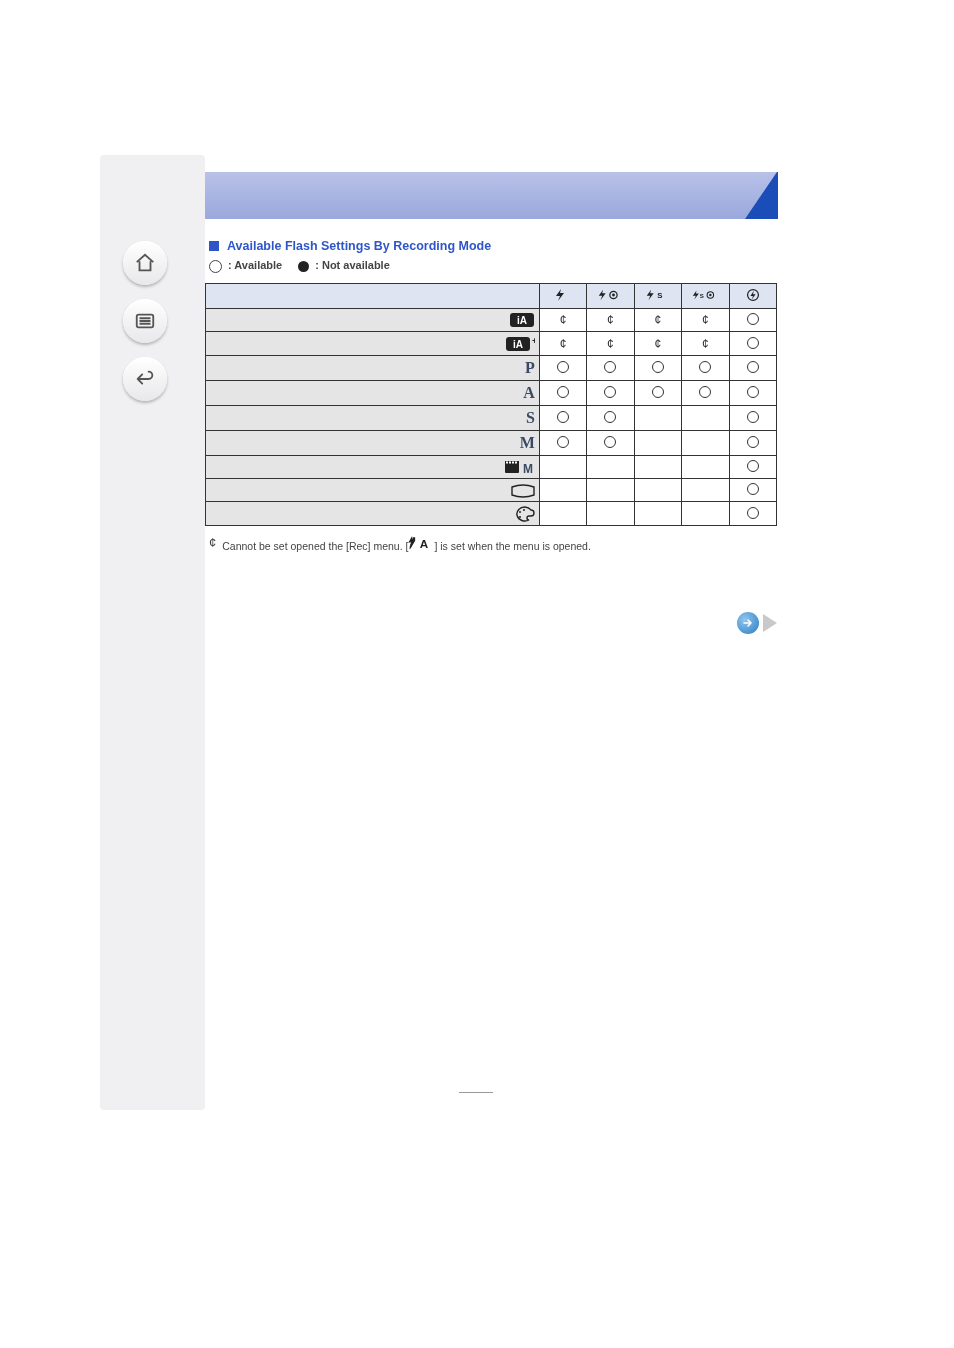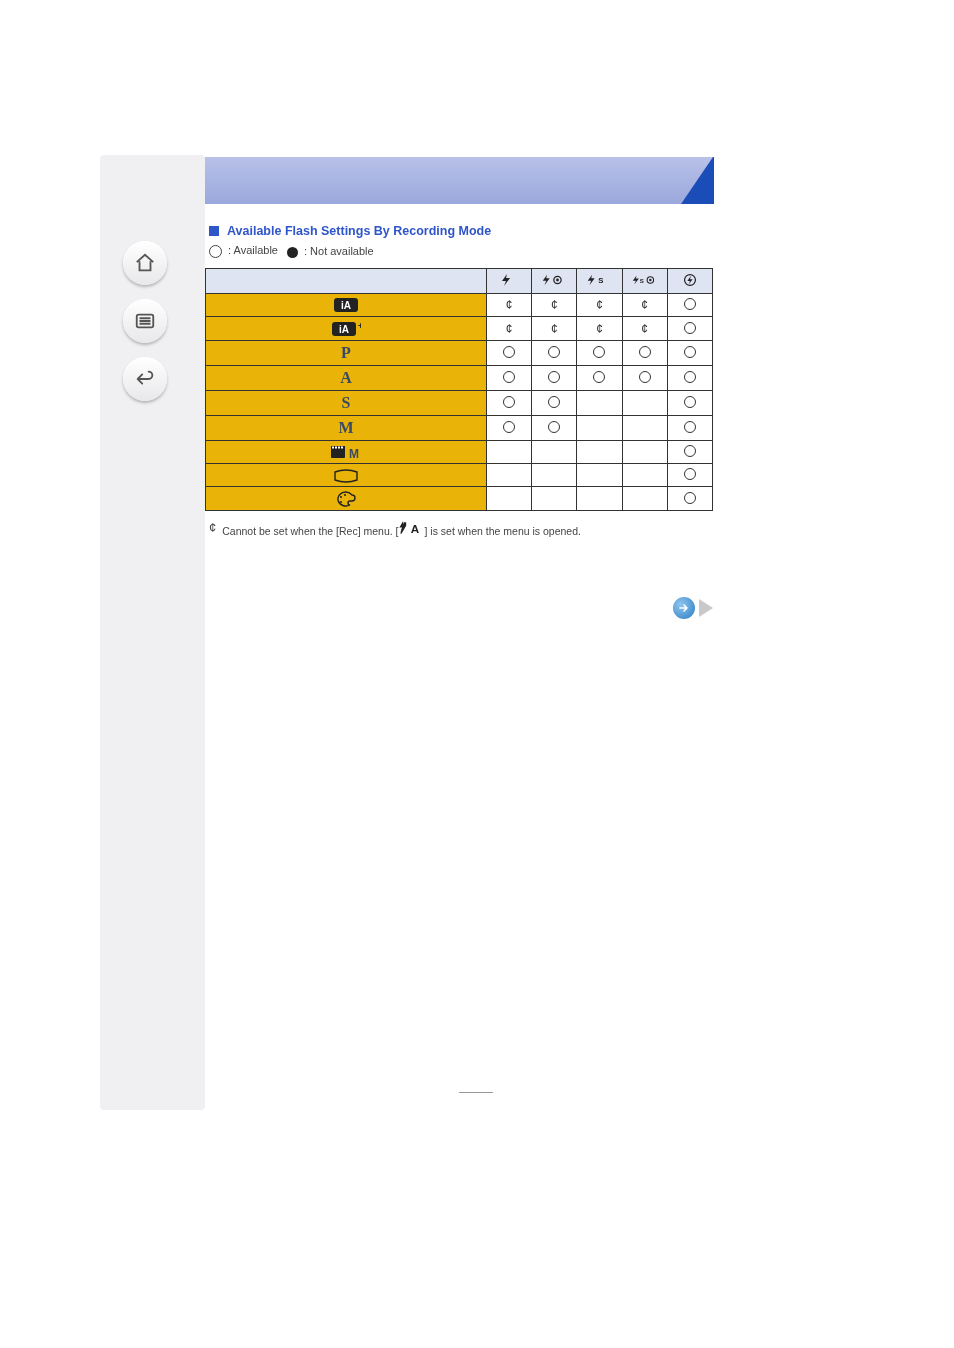--- a/index.html
+++ b/index.html
@@ -1,34 +1,34 @@
 <!DOCTYPE html>
 <html><head>
 <meta charset="utf-8">
 <style>
 html,body{margin:0;padding:0;background:#fff;font-family:Arial,Helvetica,sans-serif;font-size:12px;color:#333;}
 .page{width:954px;height:1348px;position:relative;}
 .sidebar{position:absolute;left:100px;top:155px;width:105px;height:955px;background:#f0f0f2;border-radius:4px;}
 .nav-icons{position:absolute;left:23px;top:86px;display:flex;flex-direction:column;gap:14px;}
 .nav-btn{width:44px;height:44px;border-radius:22px;background:linear-gradient(#fff,#e8e8ea);box-shadow:0 2px 3px rgba(0,0,0,0.25),inset 0 1px 0 #fff;display:flex;align-items:center;justify-content:center;color:#5a5a5a;}
 .nav-btn svg{width:22px;height:22px;stroke:#555;fill:none;stroke-width:2;}
-.content{position:absolute;left:205px;top:157px;width:508px;}
+.content{position:absolute;left:205px;top:172px;width:572px;}
 .title-bar{height:47px;background:linear-gradient(#b8c1e8,#9aa8dc);position:relative;}
 .title-bar::after{content:"";position:absolute;right:0;top:0;height:0;width:0;border-top:47px solid transparent;border-right:32px solid #1b4db8;}
 .blue-edge{position:absolute;right:-1px;top:0;width:1px;height:47px;background:#1b4db8;}
 .section-hd{display:flex;align-items:center;gap:8px;margin:20px 0 6px 4px;}
 .sq{width:10px;height:10px;background:#2f56c9;}
 .section-title{font-size:12.5px;color:#2f56c9;font-weight:bold;}
-.legend{display:flex;gap:9px;margin:6px 0 10px 4px;font-size:11px;color:#444;align-items:flex-end;}
+.legend{display:flex;gap:16px;margin:6px 0 10px 4px;font-size:11px;color:#444;align-items:flex-start;font-weight:bold;}
 .leg-o{width:11px;height:11px;border:1.4px solid #444;border-radius:50%;display:inline-block;margin-right:6px;vertical-align:middle;}
 .leg-dot{width:11px;height:11px;background:#222;border-radius:50%;display:inline-block;margin-right:6px;vertical-align:middle;}
 table{border-collapse:collapse;width:100%;}
 th,td{border:1px solid #333;padding:3px 4px;text-align:center;font-size:11px;vertical-align:middle;}
 th{background:#dfe4f3;font-weight:normal;}
-td.mode{text-align:center;width:362px;background:#eab308;font-weight:bold;font-family:Georgia,'Times New Roman',serif;font-size:14px;}
+td.mode{text-align:right;width:362px;background:#e5e5e5;font-weight:bold;font-family:Georgia,'Times New Roman',serif;font-size:14px;}
 .col-icon{width:40px;height:18px;}
 .cell-circle{display:inline-block;width:10px;height:10px;border:1.2px solid #333;border-radius:50%;}
 .note{font-size:10.5px;margin:10px 0 0 4px;color:#444;display:flex;align-items:flex-start;gap:6px;}
 .note .star{font-size:13px;margin-top:-1px;}
 .pager{position:absolute;right:0;top:440px;display:flex;align-items:center;gap:4px;}
 .pager .arr{width:22px;height:22px;border-radius:11px;background:radial-gradient(circle at 35% 35%, #8fc5ef, #2a7dc2);display:flex;align-items:center;justify-content:center;}
 .pager .arr svg{width:12px;height:12px;fill:#fff;}
 .pager .tri{width:0;height:0;border-top:9px solid transparent;border-bottom:9px solid transparent;border-left:14px solid #c9c9cb;}
 .footer-line{position:absolute;left:459px;top:1092px;width:34px;height:1px;background:#999;}
 
@@ -219,21 +219,21 @@
             <td></td>
             <td></td>
             <td><span class="cell-circle"></span></td>
           </tr>
         </tbody>
     </table>
 
     <div class="note">
       <span class="star">¢</span>
       <span>
-        <span>Cannot be set when the [Rec] menu. [</span><span class="hicon">
+        <span>Cannot be set opened the [Rec] menu. [</span><span class="hicon">
             <svg viewBox="0 0 22 12" width="22" height="12">
               <path d="M4 1 L6 1 L6 4 L3 4 Z M3 4 L6 4 L2 11 L1 11 Z" fill="#222"></path>
               <path d="M8 1 L6 4 L8 4 L5 11" fill="none"></path>
               <path d="M8 0 L4 7 H7 L5 12 L11 4 H8 Z" fill="#222" transform="translate(-3,0) scale(0.8)"></path>
               <text x="10" y="10" font-size="10" font-family="Arial" fill="#222" font-weight="bold">A</text>
             </svg>
           </span><span>] is set when the menu is opened.</span>
       </span>
     </div>
 

